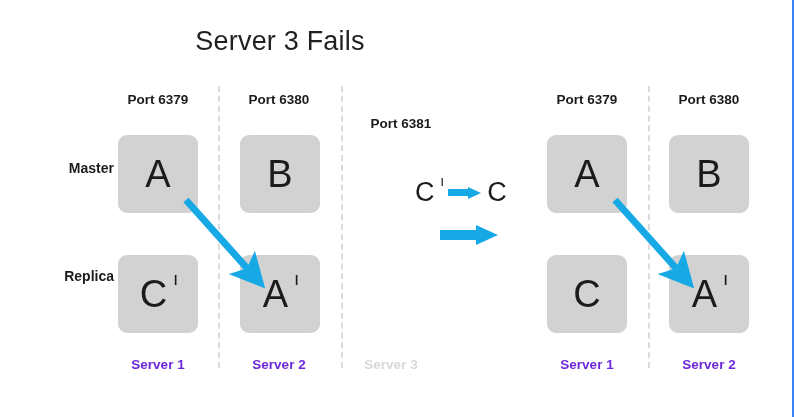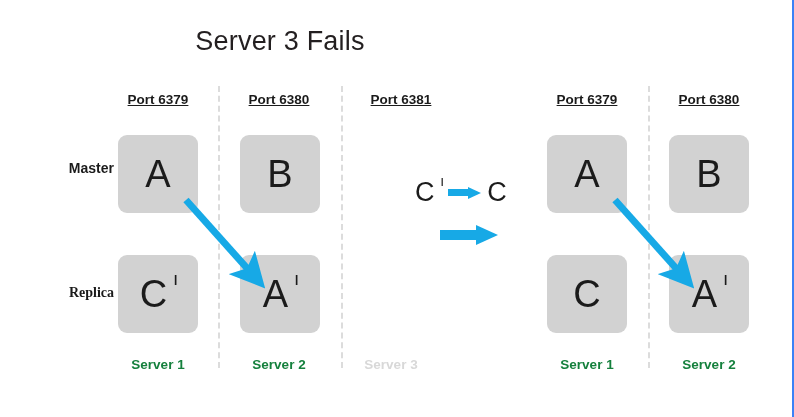--- a/index.html
+++ b/index.html
@@ -36,43 +36,42 @@
   .row-label {
     position: absolute;
     left: 18px;
     width: 96px;
     text-align: right;
     font-size: 14px;
     font-weight: bold;
     color: #1b1b1b;
   }
   #row-label-master { top: 160px; }
-  #row-label-replica { top: 285px; font-family: Liberation Serif, serif; }
+  #row-label-replica { top: 268px; }
 
   
   .port-label {
     position: absolute;
     top: 92px;
     width: 120px;
     text-align: center;
     font-size: 13.5px;
     font-weight: bold;
     color: #1b1b1b;
     white-space: nowrap;
-    text-decoration: underline;
   }
   
   .server-label {
     position: absolute;
     top: 357px;
     width: 120px;
     text-align: center;
     font-size: 13.5px;
     font-weight: bold;
-    color: #15803d;
+    color: #6d28d9;
     white-space: nowrap;
   }
   .server-label.faded { color: #d8d8d8; }
 
   
   .divider {
     position: absolute;
     top: 86px;
     width: 0;
     height: 282px;
@@ -197,21 +196,21 @@
 
 <div id="slide">
 
   <div id="title">Server 3 Fails</div>
 
   <div class="row-label" id="row-label-master">Master</div>
   <div class="row-label" id="row-label-replica">Replica</div>
 
   <div class="port-label" style="left:98px;">Port 6379</div>
   <div class="port-label" style="left:219px;">Port 6380</div>
-  <div class="port-label" style="left:341px;">Port 6381</div>
+  <div class="port-label" style="left:341px;margin-top:24px;">Port 6381</div>
 
   <div class="divider" style="left:218px;"></div>
   <div class="divider" style="left:341px;"></div>
 
   <div class="node" style="left:118px; top:135px;">
     <span class="glyph">A</span>
   </div>
   <div class="node" style="left:240px; top:135px;">
     <span class="glyph">B</span>
   </div>

